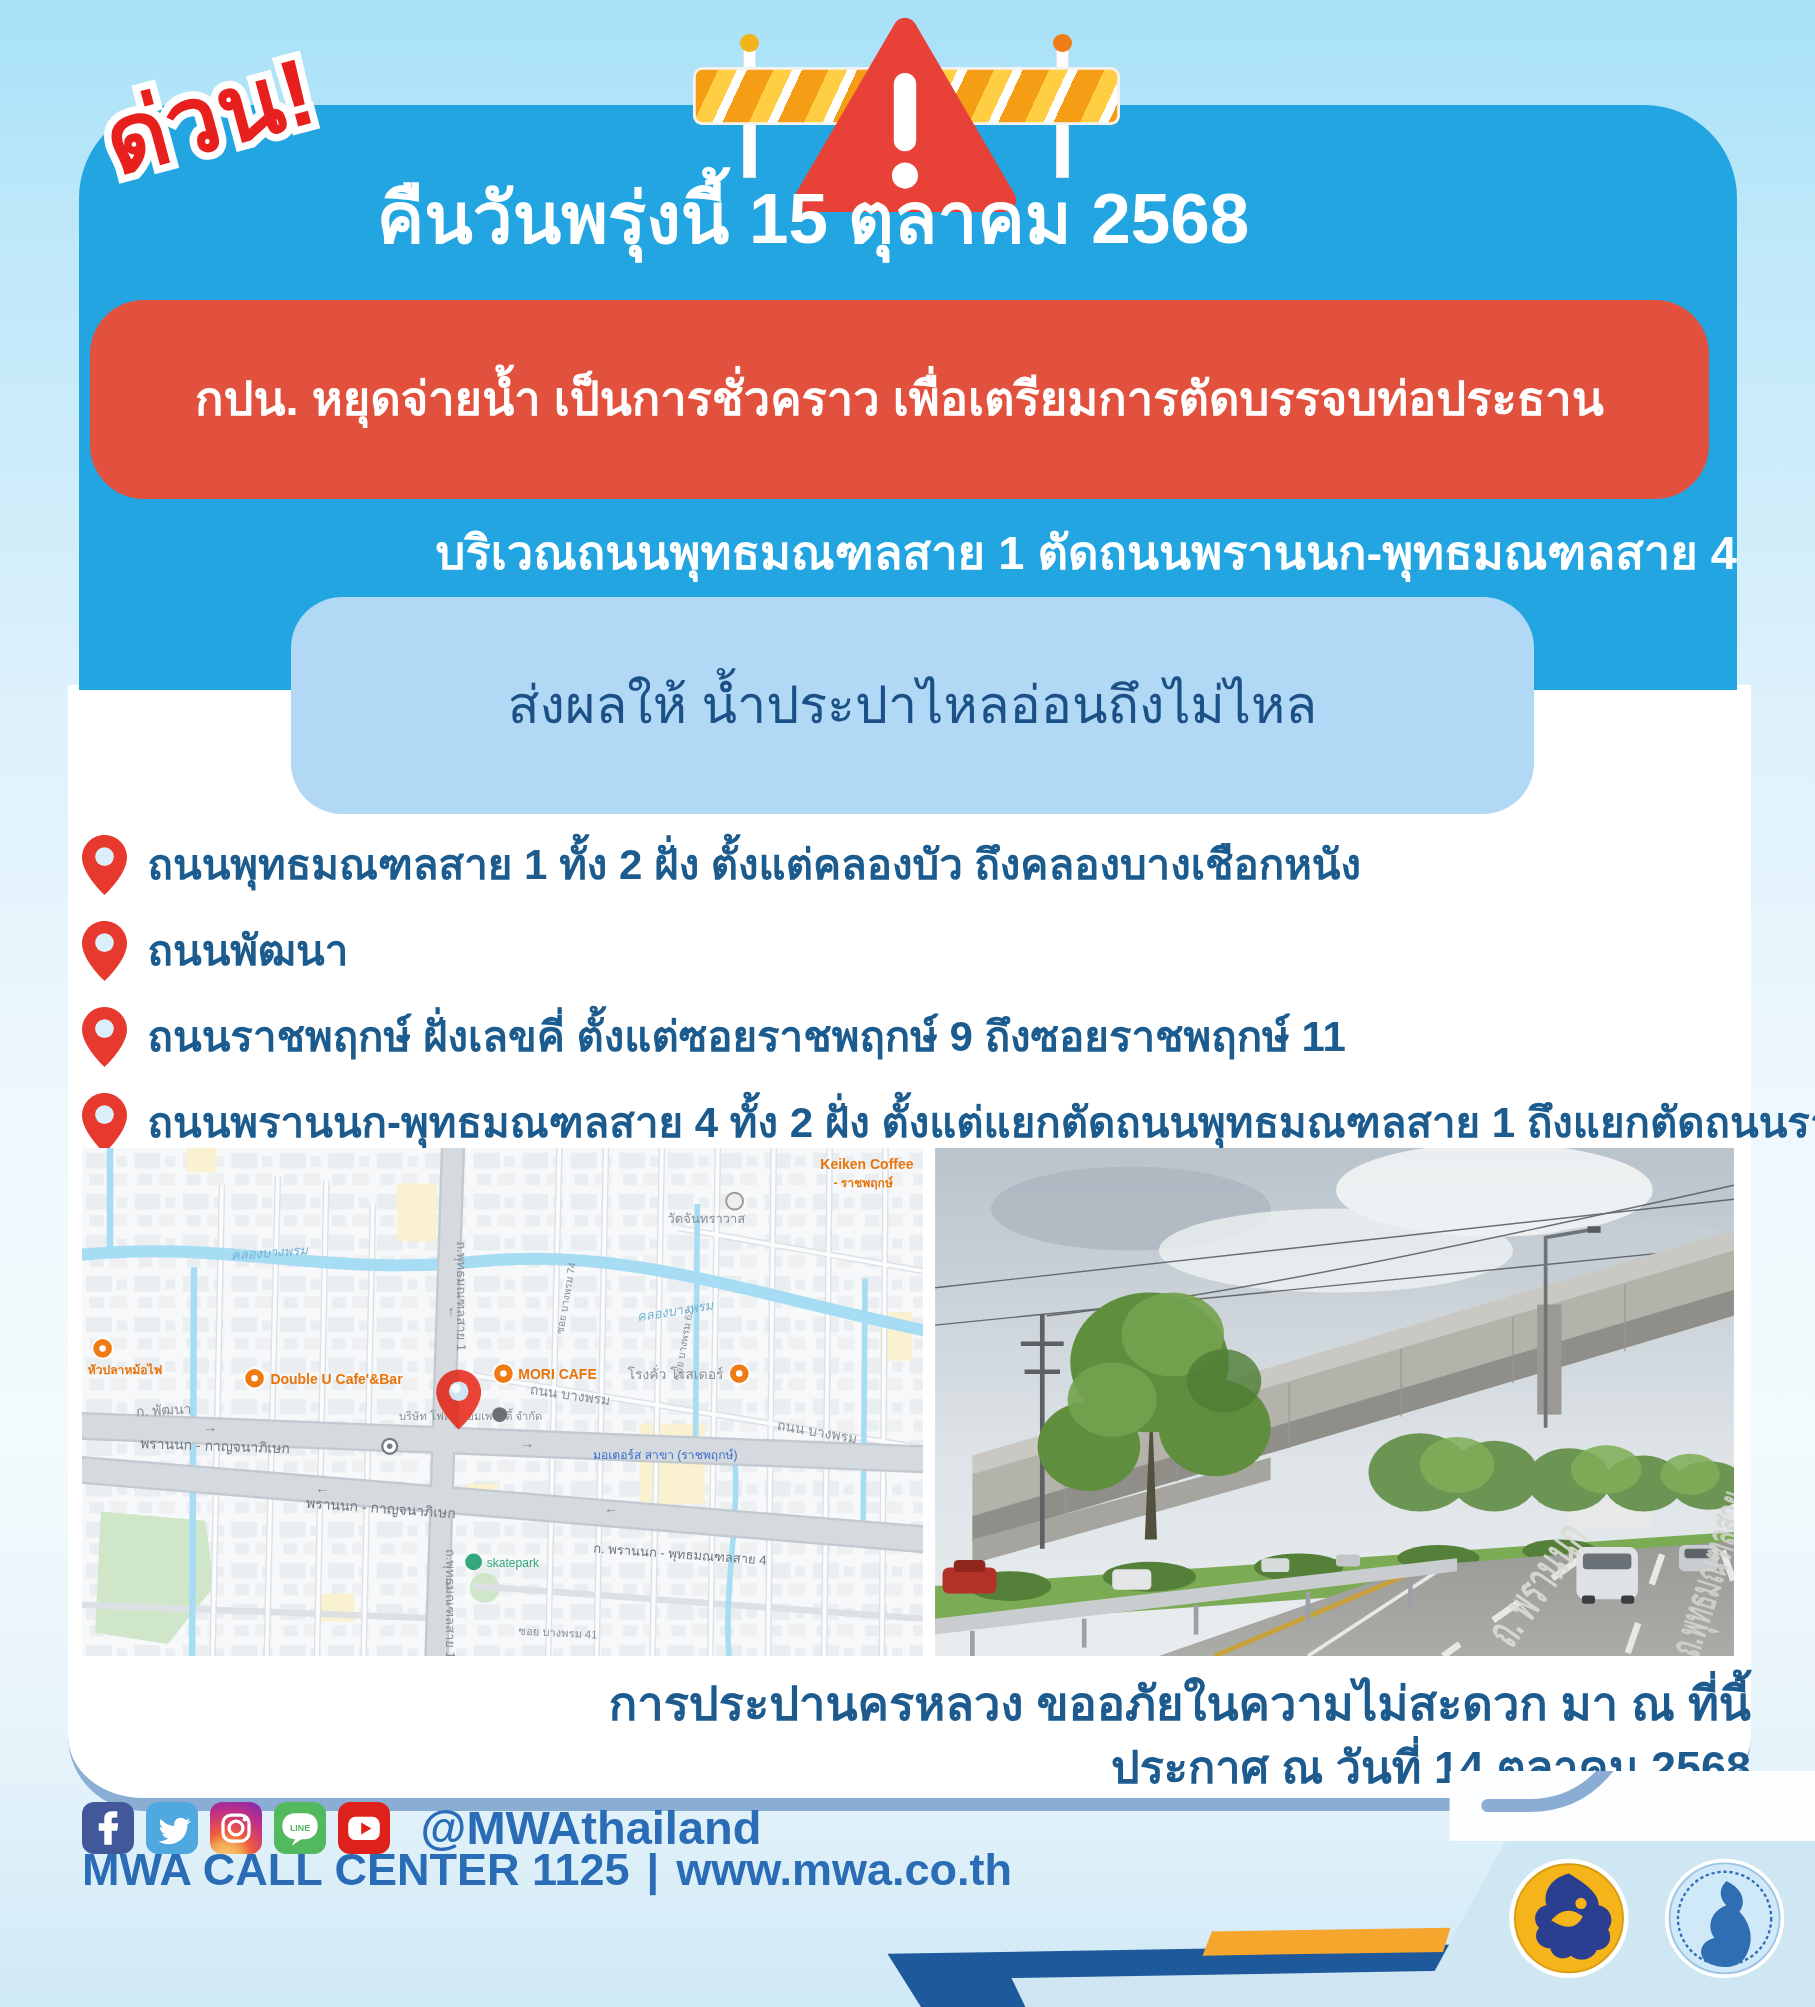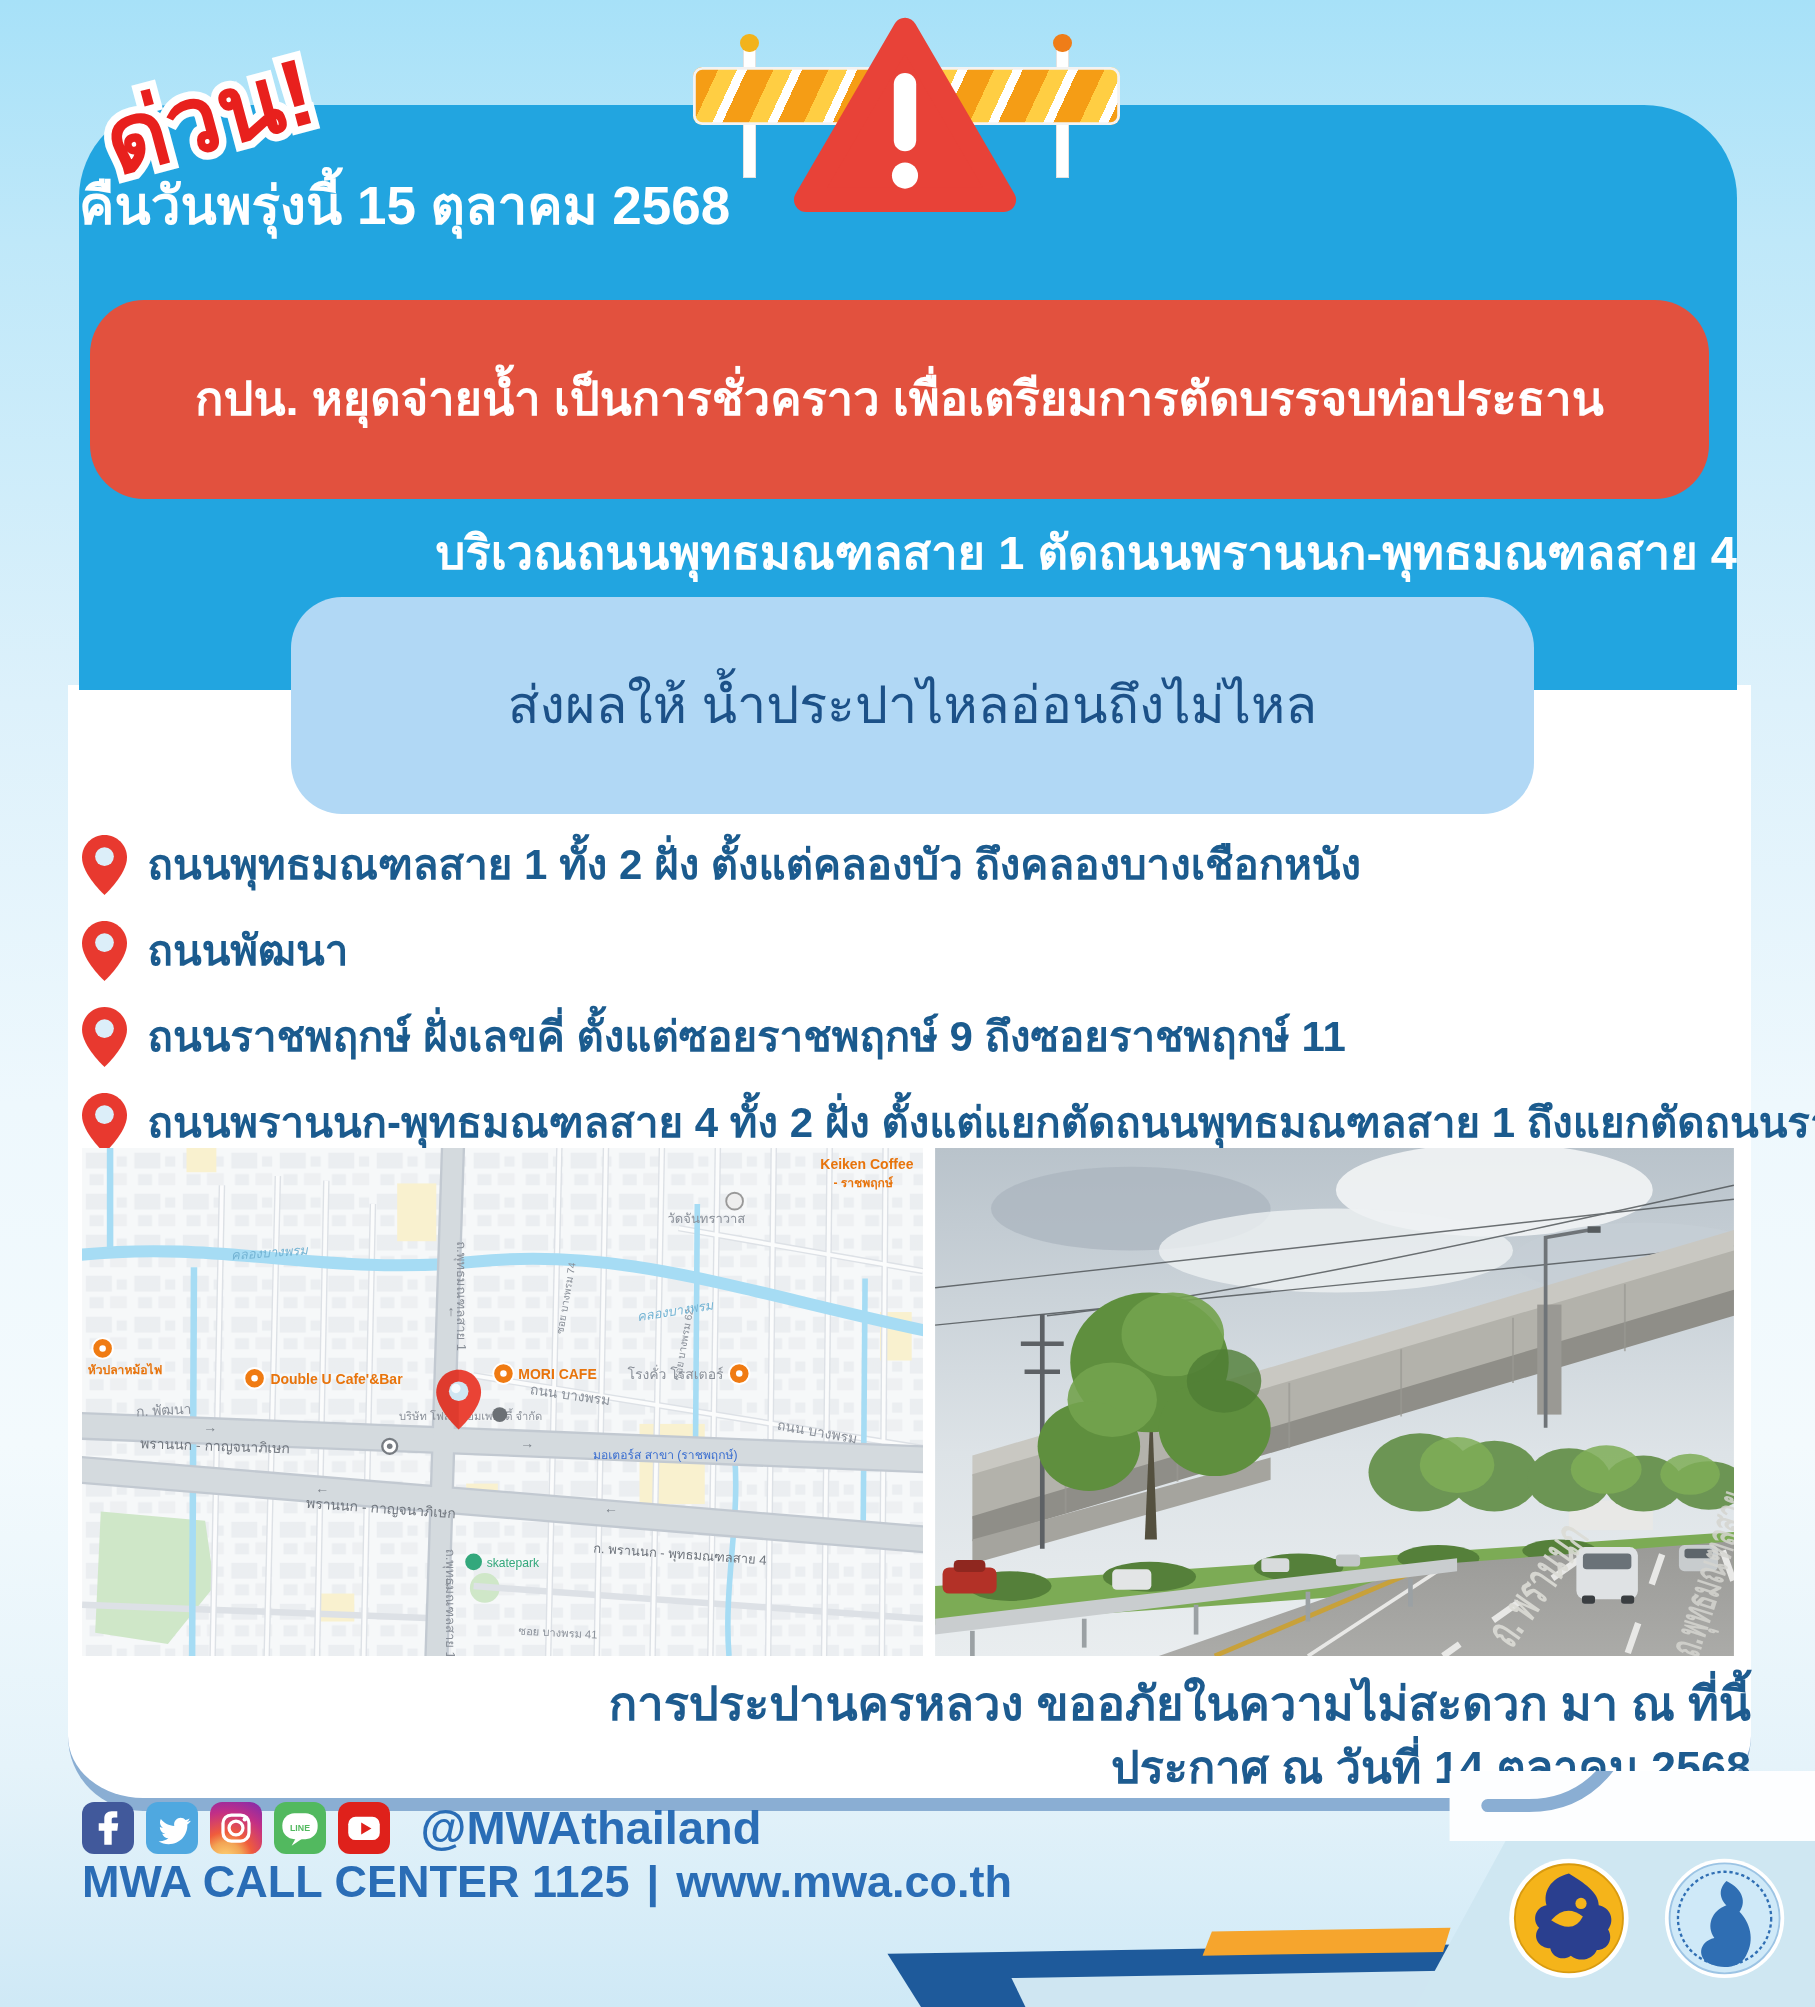--- a/index.html
+++ b/index.html
@@ -11,22 +11,22 @@
   }
   .white-panel {
     position:absolute; left:68px; top:685px; width:1683px; height:1126px;
     background:#ffffff; border-bottom:13px solid #8aaed3; border-radius:0 0 75px 75px;
   }
   .blue-panel {
     position:absolute; left:79px; top:105px; width:1658px; height:585px;
     background:#22a5e0; border-radius:93px 93px 0 0;
   }
   .page-title {
-    position:absolute; left:79px; top:168px; width:1468px; 
-    font-size:53px; font-weight:800; color:#ffffff; line-height:1.45; white-space:nowrap;
+    position:absolute; left:79px; top:168px; width:1468px; text-align:center;
+    font-size:71px; font-weight:800; color:#ffffff; line-height:1.45; white-space:nowrap;
   }
   .red-banner {
     position:absolute; left:90px; top:300px; width:1619px; height:199px;
     background:#e2513e; border-radius:54px; display:flex; align-items:center; justify-content:center;
   }
   .red-banner span { font-size:47px; font-weight:800; color:#fff; white-space:nowrap; line-height:1.5; }
   .location-line {
     position:absolute; left:79px; top:518px; width:1658px; text-align:right;
     font-size:47px; font-weight:700; color:#ffffff; line-height:1.5; white-space:nowrap;
   }
@@ -52,21 +52,21 @@
   .tri-svg { position:absolute; left:108px; top:-11.2px; overflow:visible; }
   .media { position:absolute; top:1148px; height:508px; }
   .media svg { display:block; }
   .apology-1 { position:absolute; left:68px; top:1671px; width:1683px; text-align:right;
     font-size:47px; font-weight:700; color:#1d5b8f; line-height:1.4; white-space:nowrap;padding-left:12px; }
   .apology-2 { position:absolute; left:68px; top:1736px; width:1683px; text-align:right;
     font-size:45px; font-weight:700; color:#1d5b8f; line-height:1.4; white-space:nowrap; }
   .decor { position:absolute; left:0; top:1771px; }
   .callcenter {
     position:absolute; left:82px; top:1844px; font-size:45px; font-weight:800; color:#2a6db6;
-    display:flex; align-items:baseline; white-space:nowrap;margin-top:12px;
+    display:flex; align-items:baseline; white-space:nowrap;
   }
   .callcenter .sep { margin:0 17px; font-weight:900; }
   .social-row { position:absolute; left:82px; top:1800px; display:flex; align-items:center; gap:12px; }
   .social-row .icon { width:52px; height:52px; }
   .handle { font-size:47px; font-weight:800; color:#2a6db6; margin-left:18.6px; white-space:nowrap; }
 </style>
 </head>
 <body>
 
 <div class="page">

